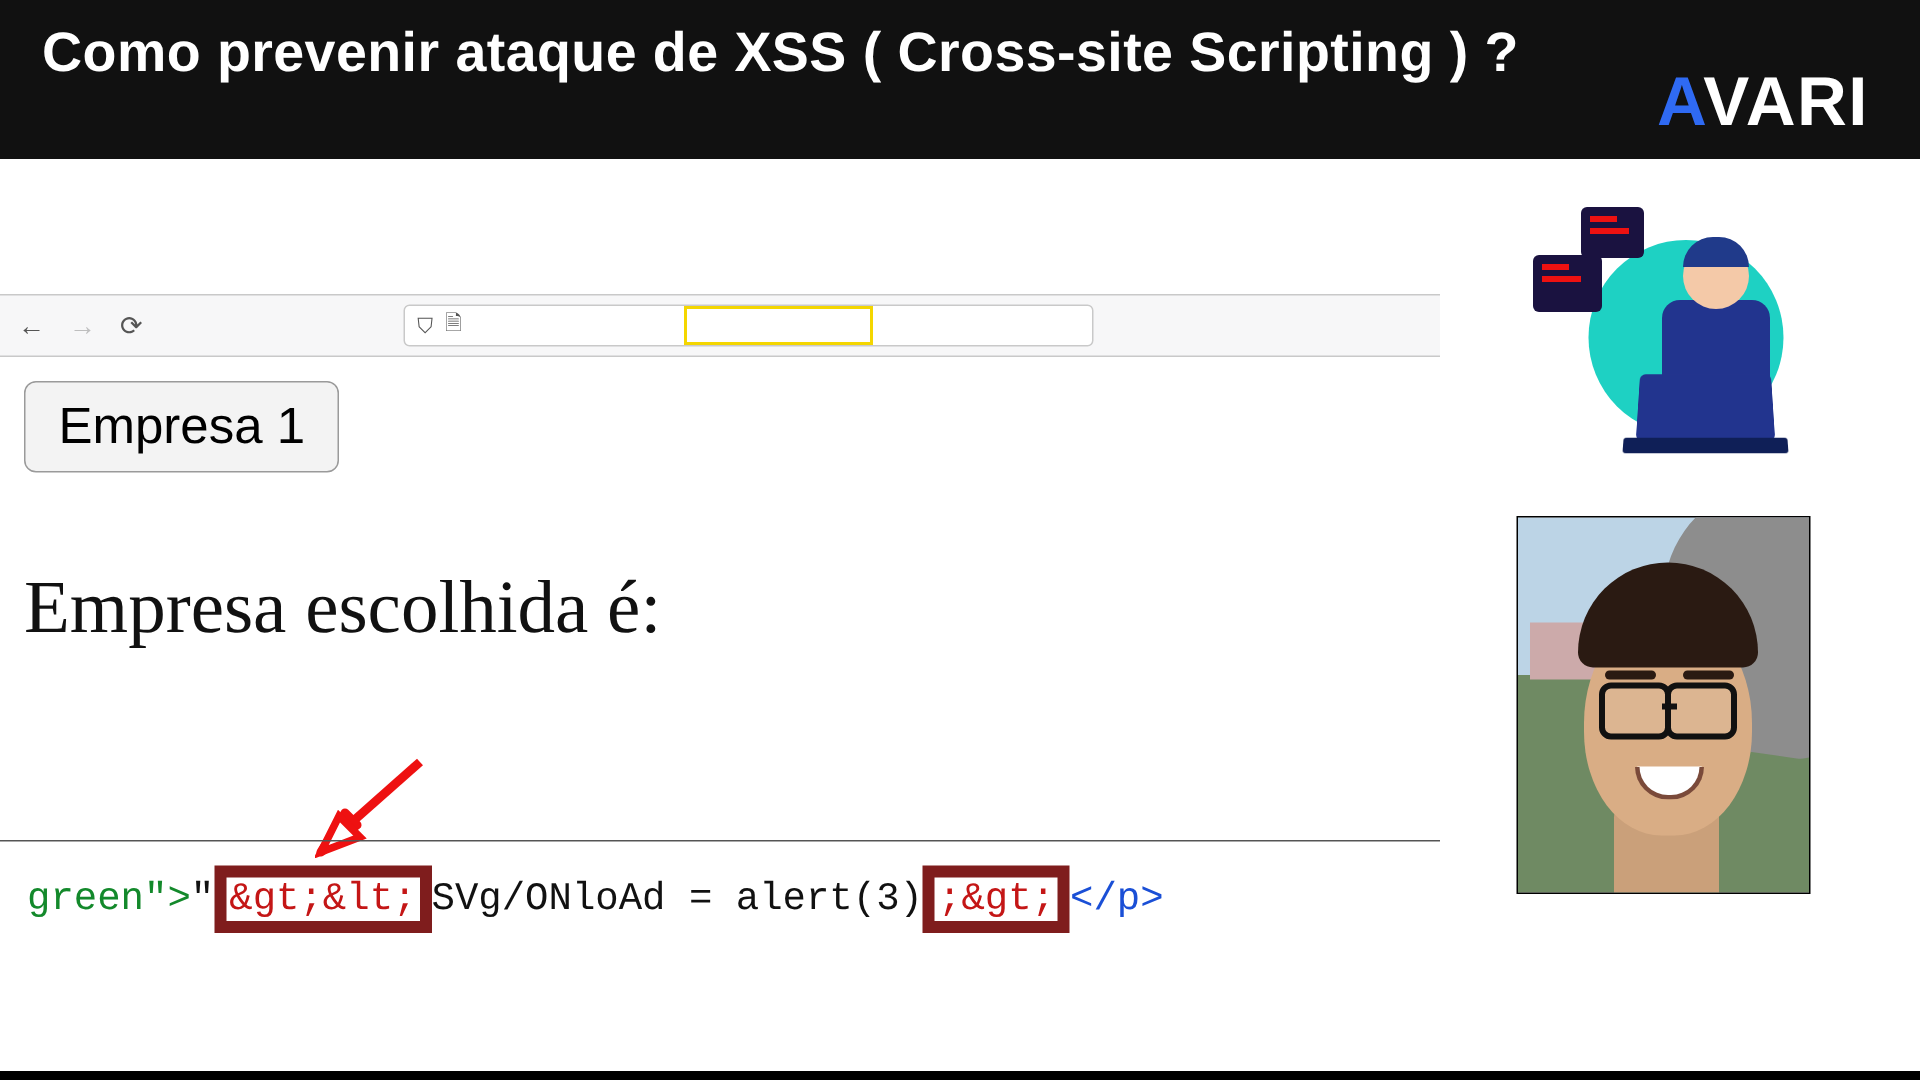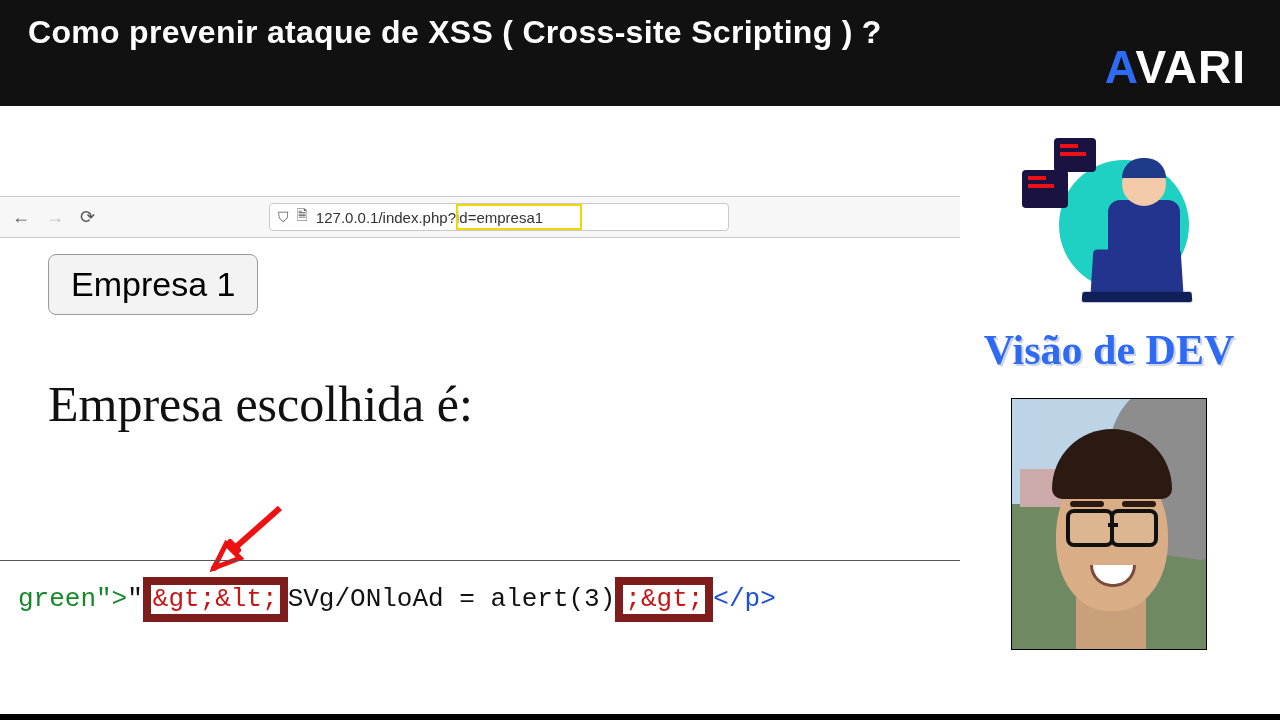--- a/index.html
+++ b/index.html
@@ -10,21 +10,21 @@
     background: #111;
     color: #fff;
     padding: 14px 28px 8px 28px;
     position: relative;
     height: 106px;
   }
   .banner h1 {
     font-family: "Arial Narrow", Arial, sans-serif;
     font-stretch: condensed;
     font-weight: 700;
-    font-size: 32px;
+    font-size: 37px;
     letter-spacing: 0.3px;
   }
   .brand {
     position: absolute;
     right: 34px;
     bottom: 12px;
     font-weight: 800;
     font-size: 46px;
     letter-spacing: 1px;
   }
@@ -72,21 +72,21 @@
   .addr .url { flex: 1; white-space: nowrap; }
   .addr .hl {
     position: absolute;
     border: 2px solid #f4d600;
     height: 26px;
     top: 0px;
     pointer-events: none;
   }
 
   
-  .page-area { position: absolute; left: 0; right: 0; top: 148px; padding: 0 0 0 28px; margin-left: 20px; }
+  .page-area { position: absolute; left: 0; right: 0; top: 148px; padding: 0 0 0 16px; }
   .btns { display: flex; gap: 18px; }
   .company-btn {
     font-size: 34px;
     font-family: Arial, sans-serif;
     background: #f3f3f3;
     border: 1px solid #9a9a9a;
     border-radius: 8px;
     padding: 10px 22px;
     cursor: pointer;
   }
@@ -193,23 +193,20 @@
 
     <div class="chrome">
       <div class="nav-icons">
         <span>←</span>
         <span style="opacity:.35">→</span>
         <span>⟳</span>
       </div>
       <div class="addr">
         <span class="shield">⛉</span>
         <span class="page">🗎</span>
-        <span class="url">
-          <span>127.0.0.1/index.ph</span><span>p?id=empresa1</span>
-        </span>
         <span class="hl" style="left:186px;width:126px;"></span>
       </div>
     </div>
 
     <div class="page-area">
       <div class="btns">
         <button class="company-btn">Empresa 1</button>
       </div>
       <div class="headline">Empresa escolhida é:</div>
     </div>
@@ -229,21 +226,20 @@
   <div class="right">
     <div class="illus">
       <div class="circle"></div>
       <div class="win1"></div>
         <div class="win2"></div>
       <div class="body"></div>
         <div class="head"></div>
         <div class="hair"></div>
       <div class="laptop"></div>
     </div>
-    <div class="vdev">Visão de DEV</div>
     <div class="photo">
       <div class="statue"></div>
         <div class="bldg"></div>
       <div class="neck"></div>
         <div class="face"></div>
         <div class="hairp"></div>
       <div class="brow1"></div>
         <div class="brow2"></div>
       <div class="glasses"></div>
         <div class="bridge"></div>

